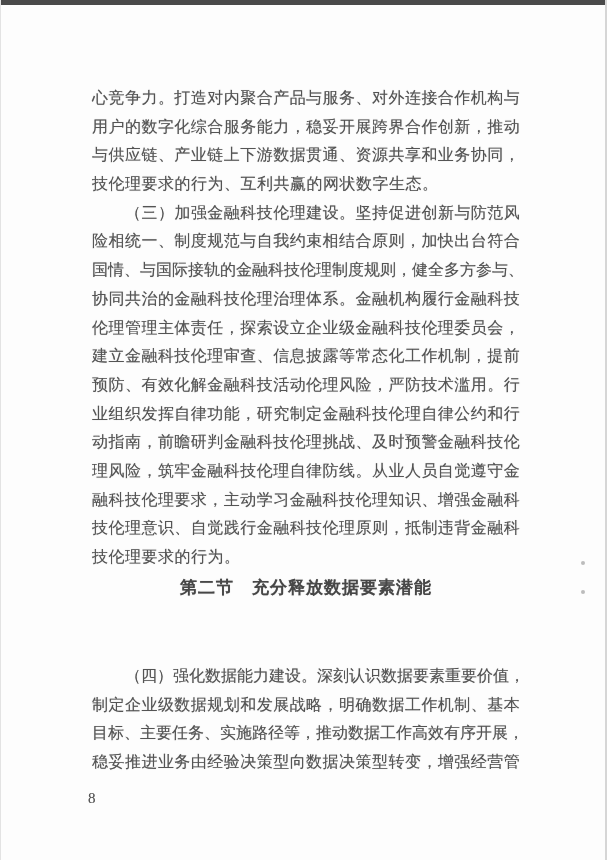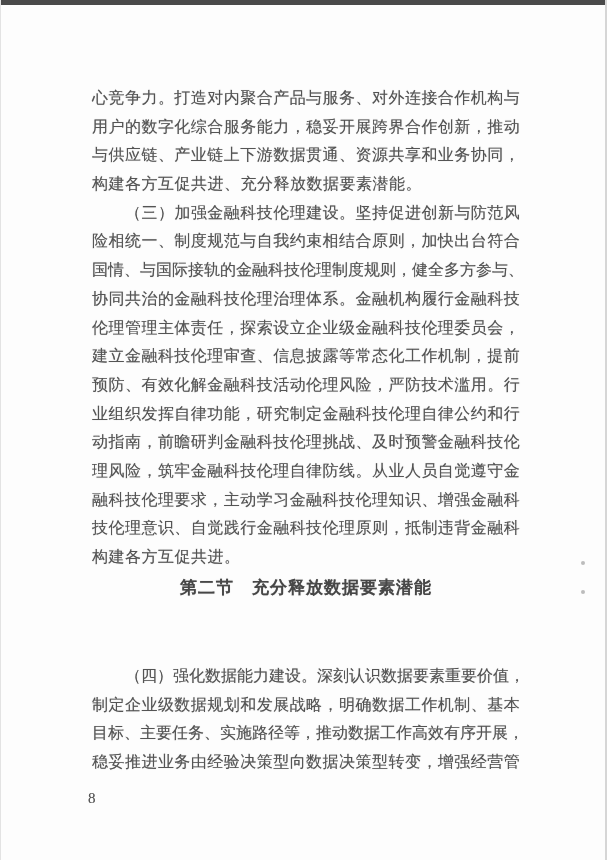--- a/index.html
+++ b/index.html
@@ -164,21 +164,21 @@
       <span>源</span>
       <span>共</span>
       <span>享</span>
       <span>和</span>
       <span>业</span>
       <span>务</span>
       <span>协</span>
       <span>同</span>
       <span>，</span>
     </div>
-    <div class="tline">构建各方互促共进、充分释放数据要素潜能。</div>
+    <div class="tline">技伦理要求的行为、互利共赢的网状数字生态。</div>
     <div class="tline just ind">
       <span>（</span>
       <span>三</span>
       <span>）</span>
       <span>加</span>
       <span>强</span>
       <span>金</span>
       <span>融</span>
       <span>科</span>
       <span>技</span>
@@ -500,21 +500,21 @@
       <span>则</span>
       <span>，</span>
       <span>抵</span>
       <span>制</span>
       <span>违</span>
       <span>背</span>
       <span>金</span>
       <span>融</span>
       <span>科</span>
     </div>
-    <div class="tline">构建各方互促共进。</div>
+    <div class="tline">技伦理要求的行为。</div>
   </div>
 
 <div class="section-heading">第二节　充分释放数据要素潜能</div>
 
 <div class="para4-block">
     <div class="tline just ind">
       <span>（</span>
       <span>四</span>
       <span>）</span>
       <span>强</span>

